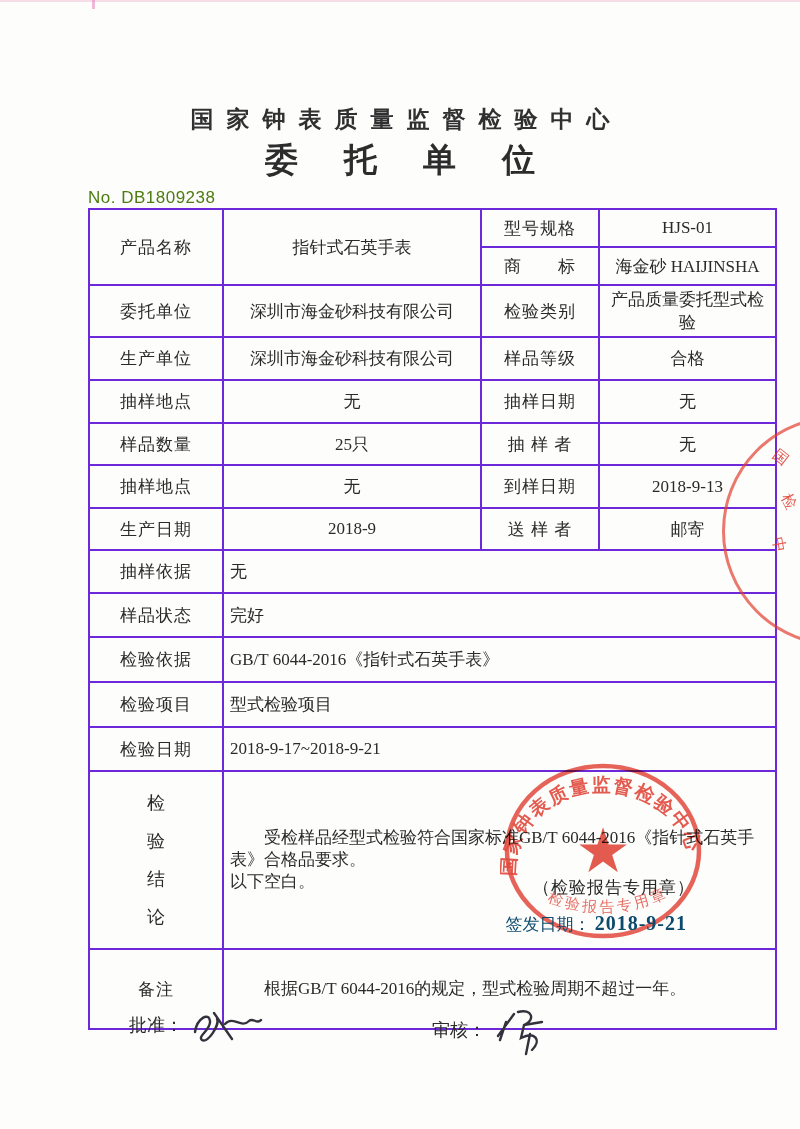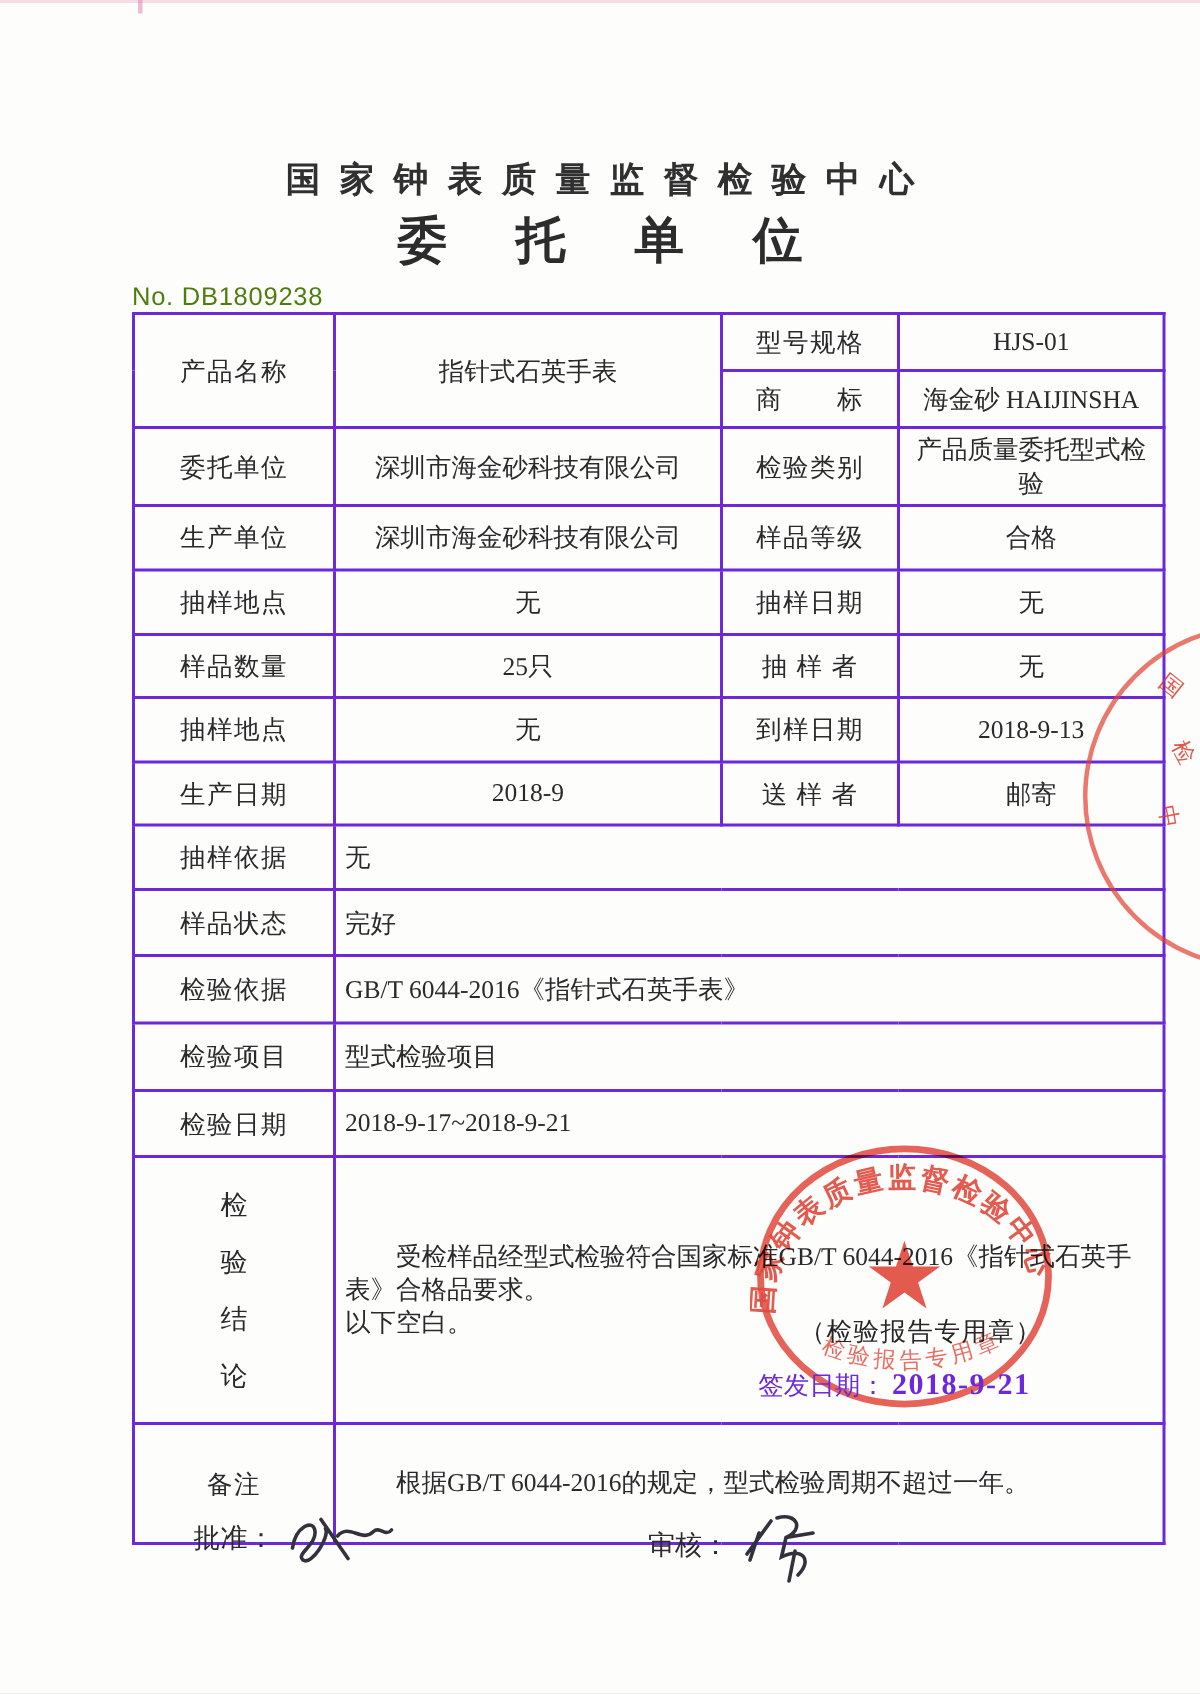--- a/index.html
+++ b/index.html
@@ -34,21 +34,21 @@
   tr.h44 { height:44px; } tr.h45 { height:45px; }
   tr.h178 { height:178px; } tr.h80 { height:80px; }
 
   td.concl-lbl { vertical-align:middle; }
   .concl-lbl-stack { display:flex; flex-direction:column; align-items:center;
     justify-content:space-between; height:150px; padding:6px 0; font-size:18px; letter-spacing:0; }
   td.concl-body { position:relative; vertical-align:top; padding:10px 10px 0 10px; }
   .concl-p1 { text-indent:2em; line-height:22px; }
   .concl-p2 { line-height:22px; }
   .stamp-note { position:absolute; top:104px; right:80px; font-size:17px; color:#262626; z-index:5; letter-spacing:1px;}
-  .issue-line { position:absolute; top:140px; right:88px; font-size:17px; color:#6d28d9; z-index:5; }
+  .issue-line { position:absolute; top:140px; right:88px; font-size:17px; color:#0c4a6e; z-index:5; }
   .issue-date { font-size:20px; font-weight:700; letter-spacing:1px; }
 
   td.remark-body { vertical-align:top; padding-top:8px; }
   .remark-text { text-indent:2em; line-height:22px; }
 
   
   .seal { position:absolute; left:500px; top:760px; width:206px; height:182px;
     z-index:4; mix-blend-mode:multiply; opacity:.92; pointer-events:none; }
   
   .edge-seal { position:absolute; top:416px; right:-152px; width:230px; height:230px;

